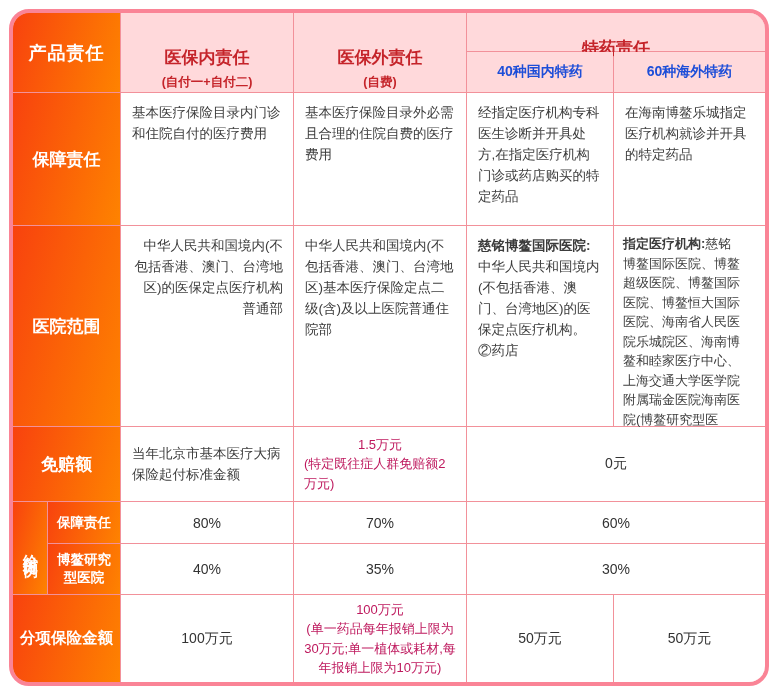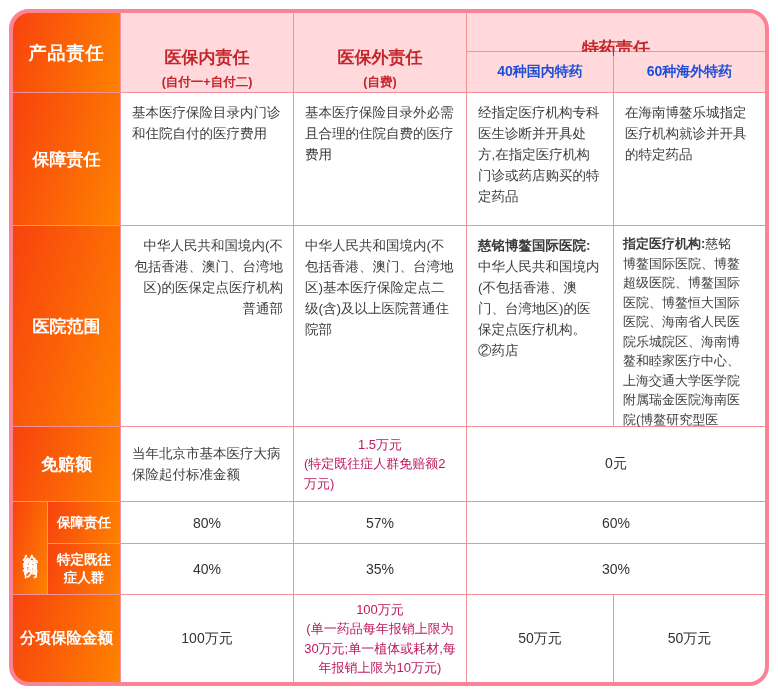--- a/index.html
+++ b/index.html
@@ -109,24 +109,24 @@
     <div class="tcell vcenter" style="grid-column:3;grid-row:5;">当年北京市基本医疗大病保险起付标准金额</div>
     <div class="stack" style="grid-column:4;grid-row:5;">
       <div class="l1">1.5万元</div>
       <div class="l2">(特定既往症人群免赔额2万元)</div>
     </div>
     <div class="ncell" style="grid-column:5/7;grid-row:5;text-align:right;">0元</div>
 
     <div class="olabel vlabel" style="grid-column:1;grid-row:6/8;">给付比例</div>
     <div class="olabel sublabel" style="grid-column:2;grid-row:6;">保障责任</div>
     <div class="ncell" style="grid-column:3;grid-row:6;">80%</div>
-    <div class="ncell" style="grid-column:4;grid-row:6;">57%</div>
+    <div class="ncell" style="grid-column:4;grid-row:6;">70%</div>
     <div class="ncell" style="grid-column:5/7;grid-row:6;">60%</div>
 
-    <div class="olabel sublabel" style="grid-column:2;grid-row:7;">特定既往症人群</div>
+    <div class="olabel sublabel" style="grid-column:2;grid-row:7;">博鳌研究型医院</div>
     <div class="ncell" style="grid-column:3;grid-row:7;">40%</div>
     <div class="ncell" style="grid-column:4;grid-row:7;">35%</div>
     <div class="ncell" style="grid-column:5/7;grid-row:7;">30%</div>
 
     <div class="olabel" style="grid-column:1/3;grid-row:8;font-size:15.5px;">分项保险金额</div>
     <div class="ncell" style="grid-column:3;grid-row:8;">100万元</div>
     <div class="stack centered" style="grid-column:4;grid-row:8;">
       <div class="l1">100万元</div>
       <div class="l2">(单一药品每年报销上限为30万元;单一植体或耗材,每年报销上限为10万元)</div>
     </div>

